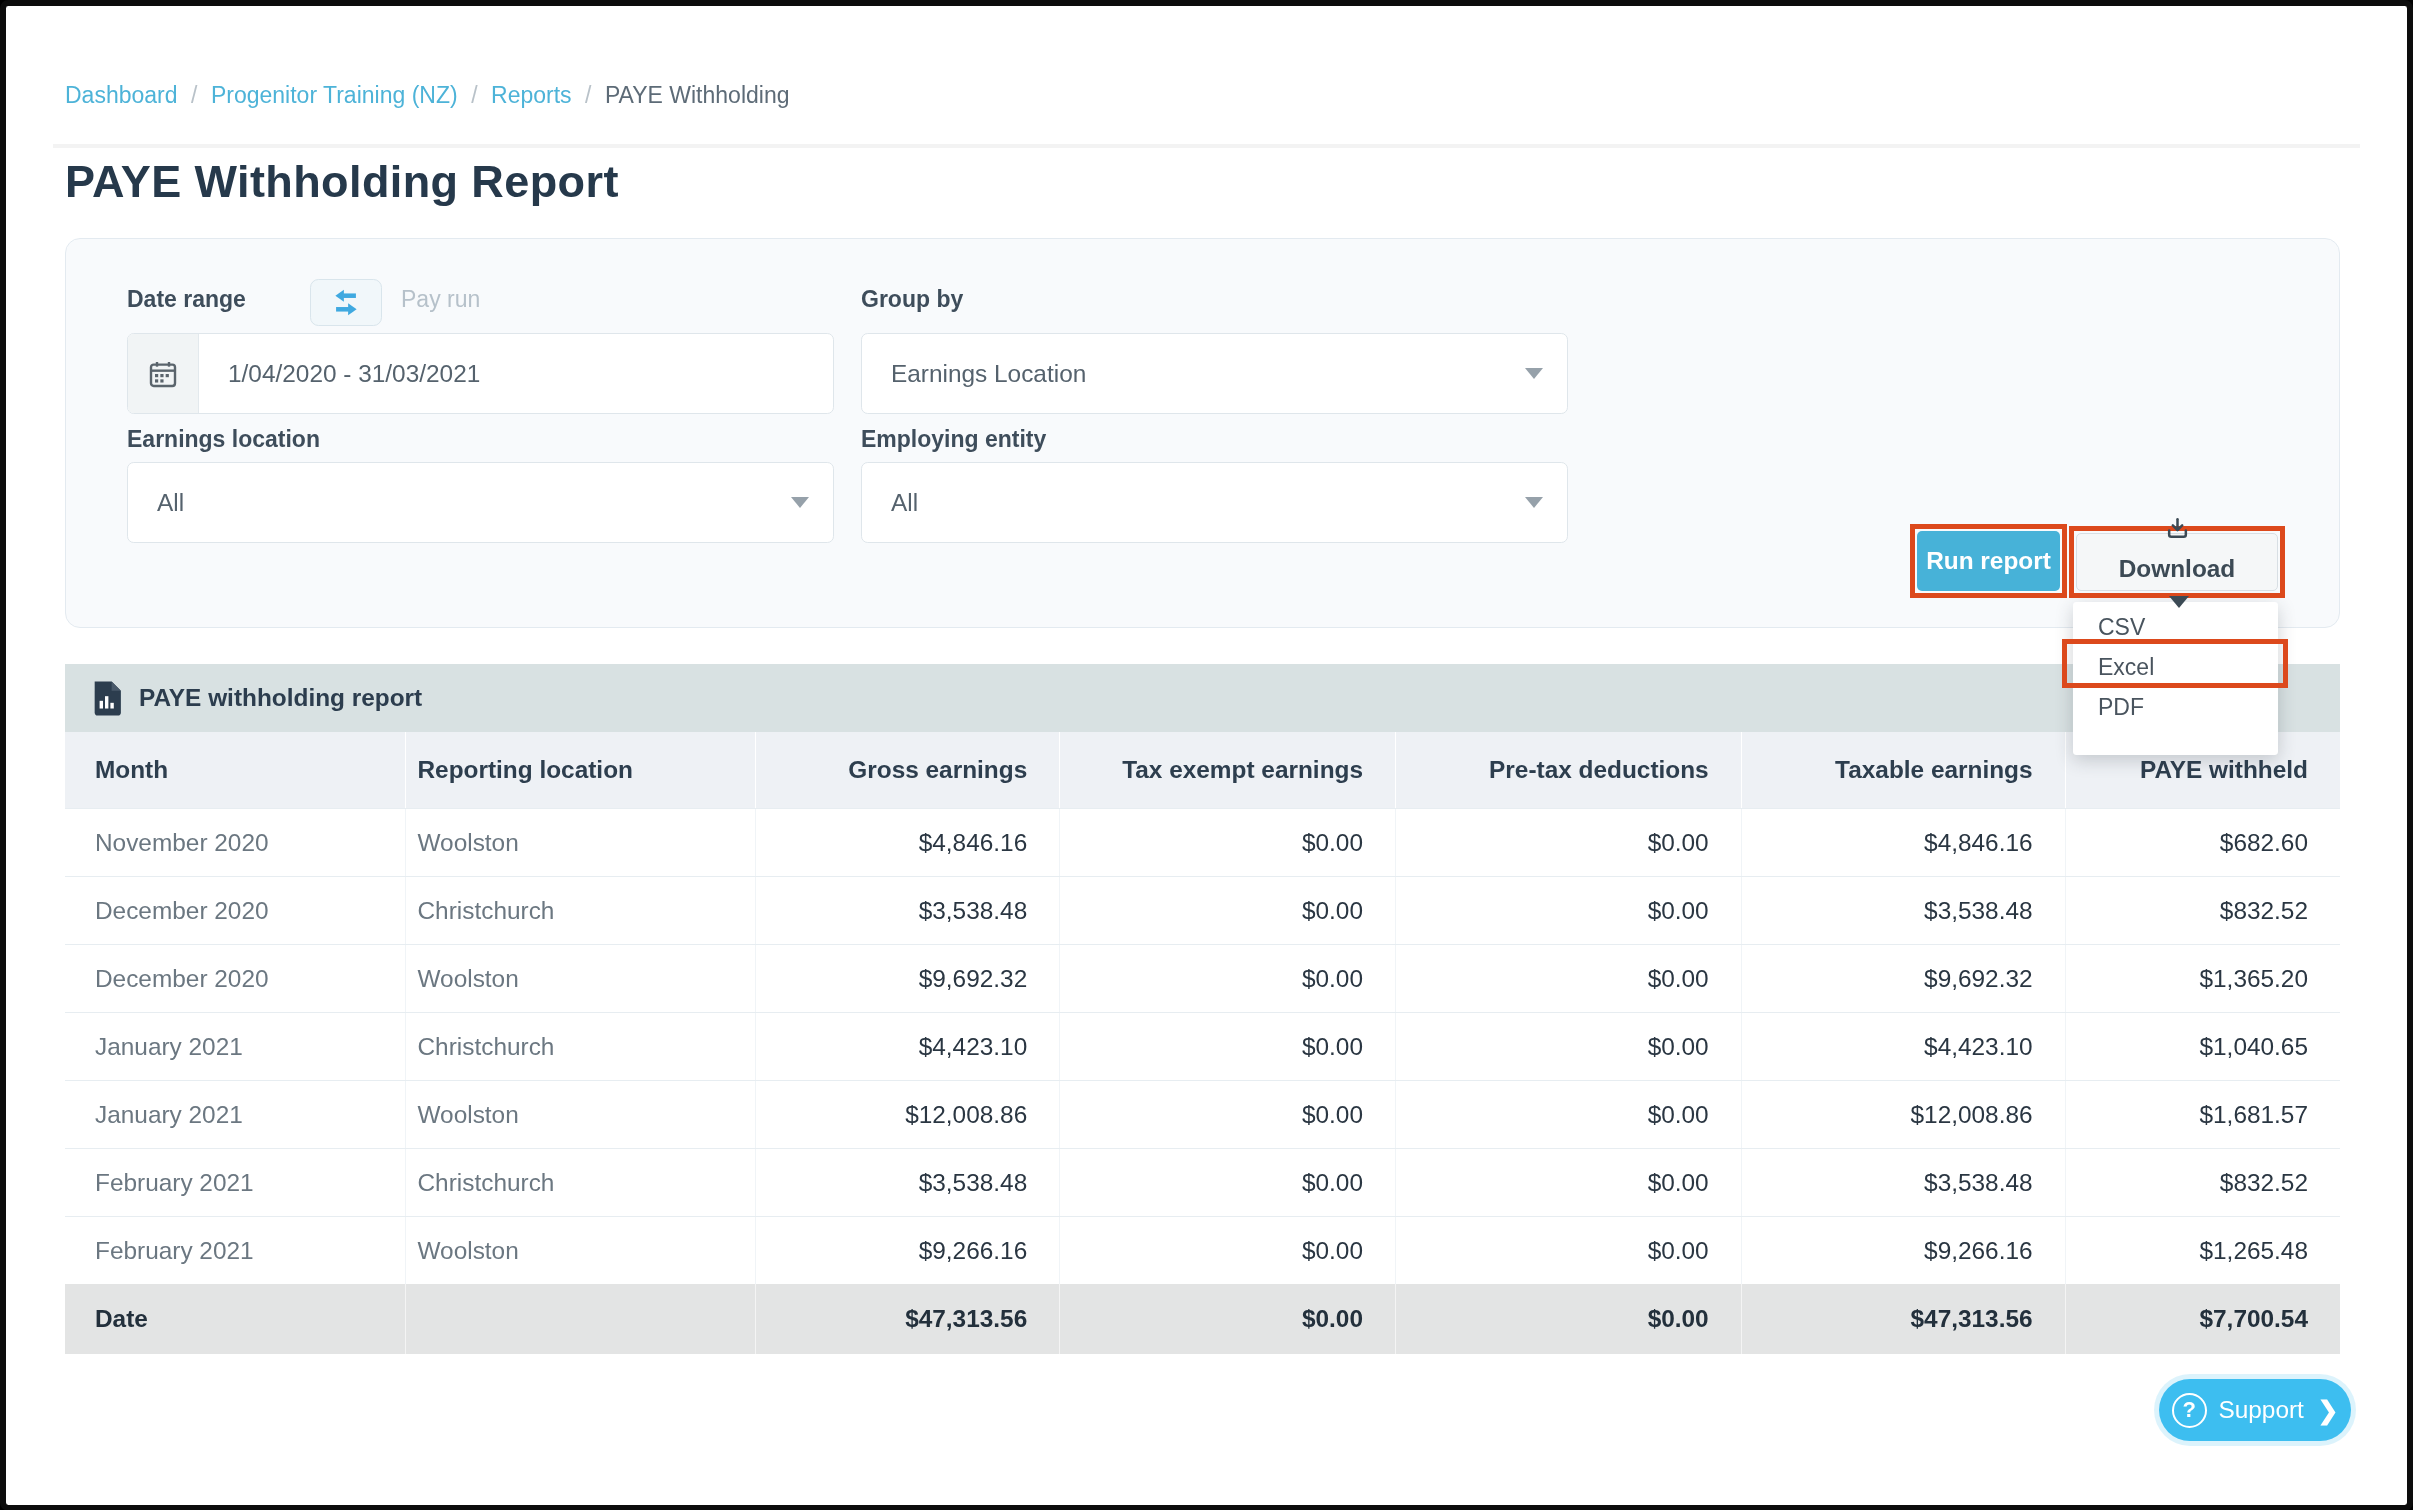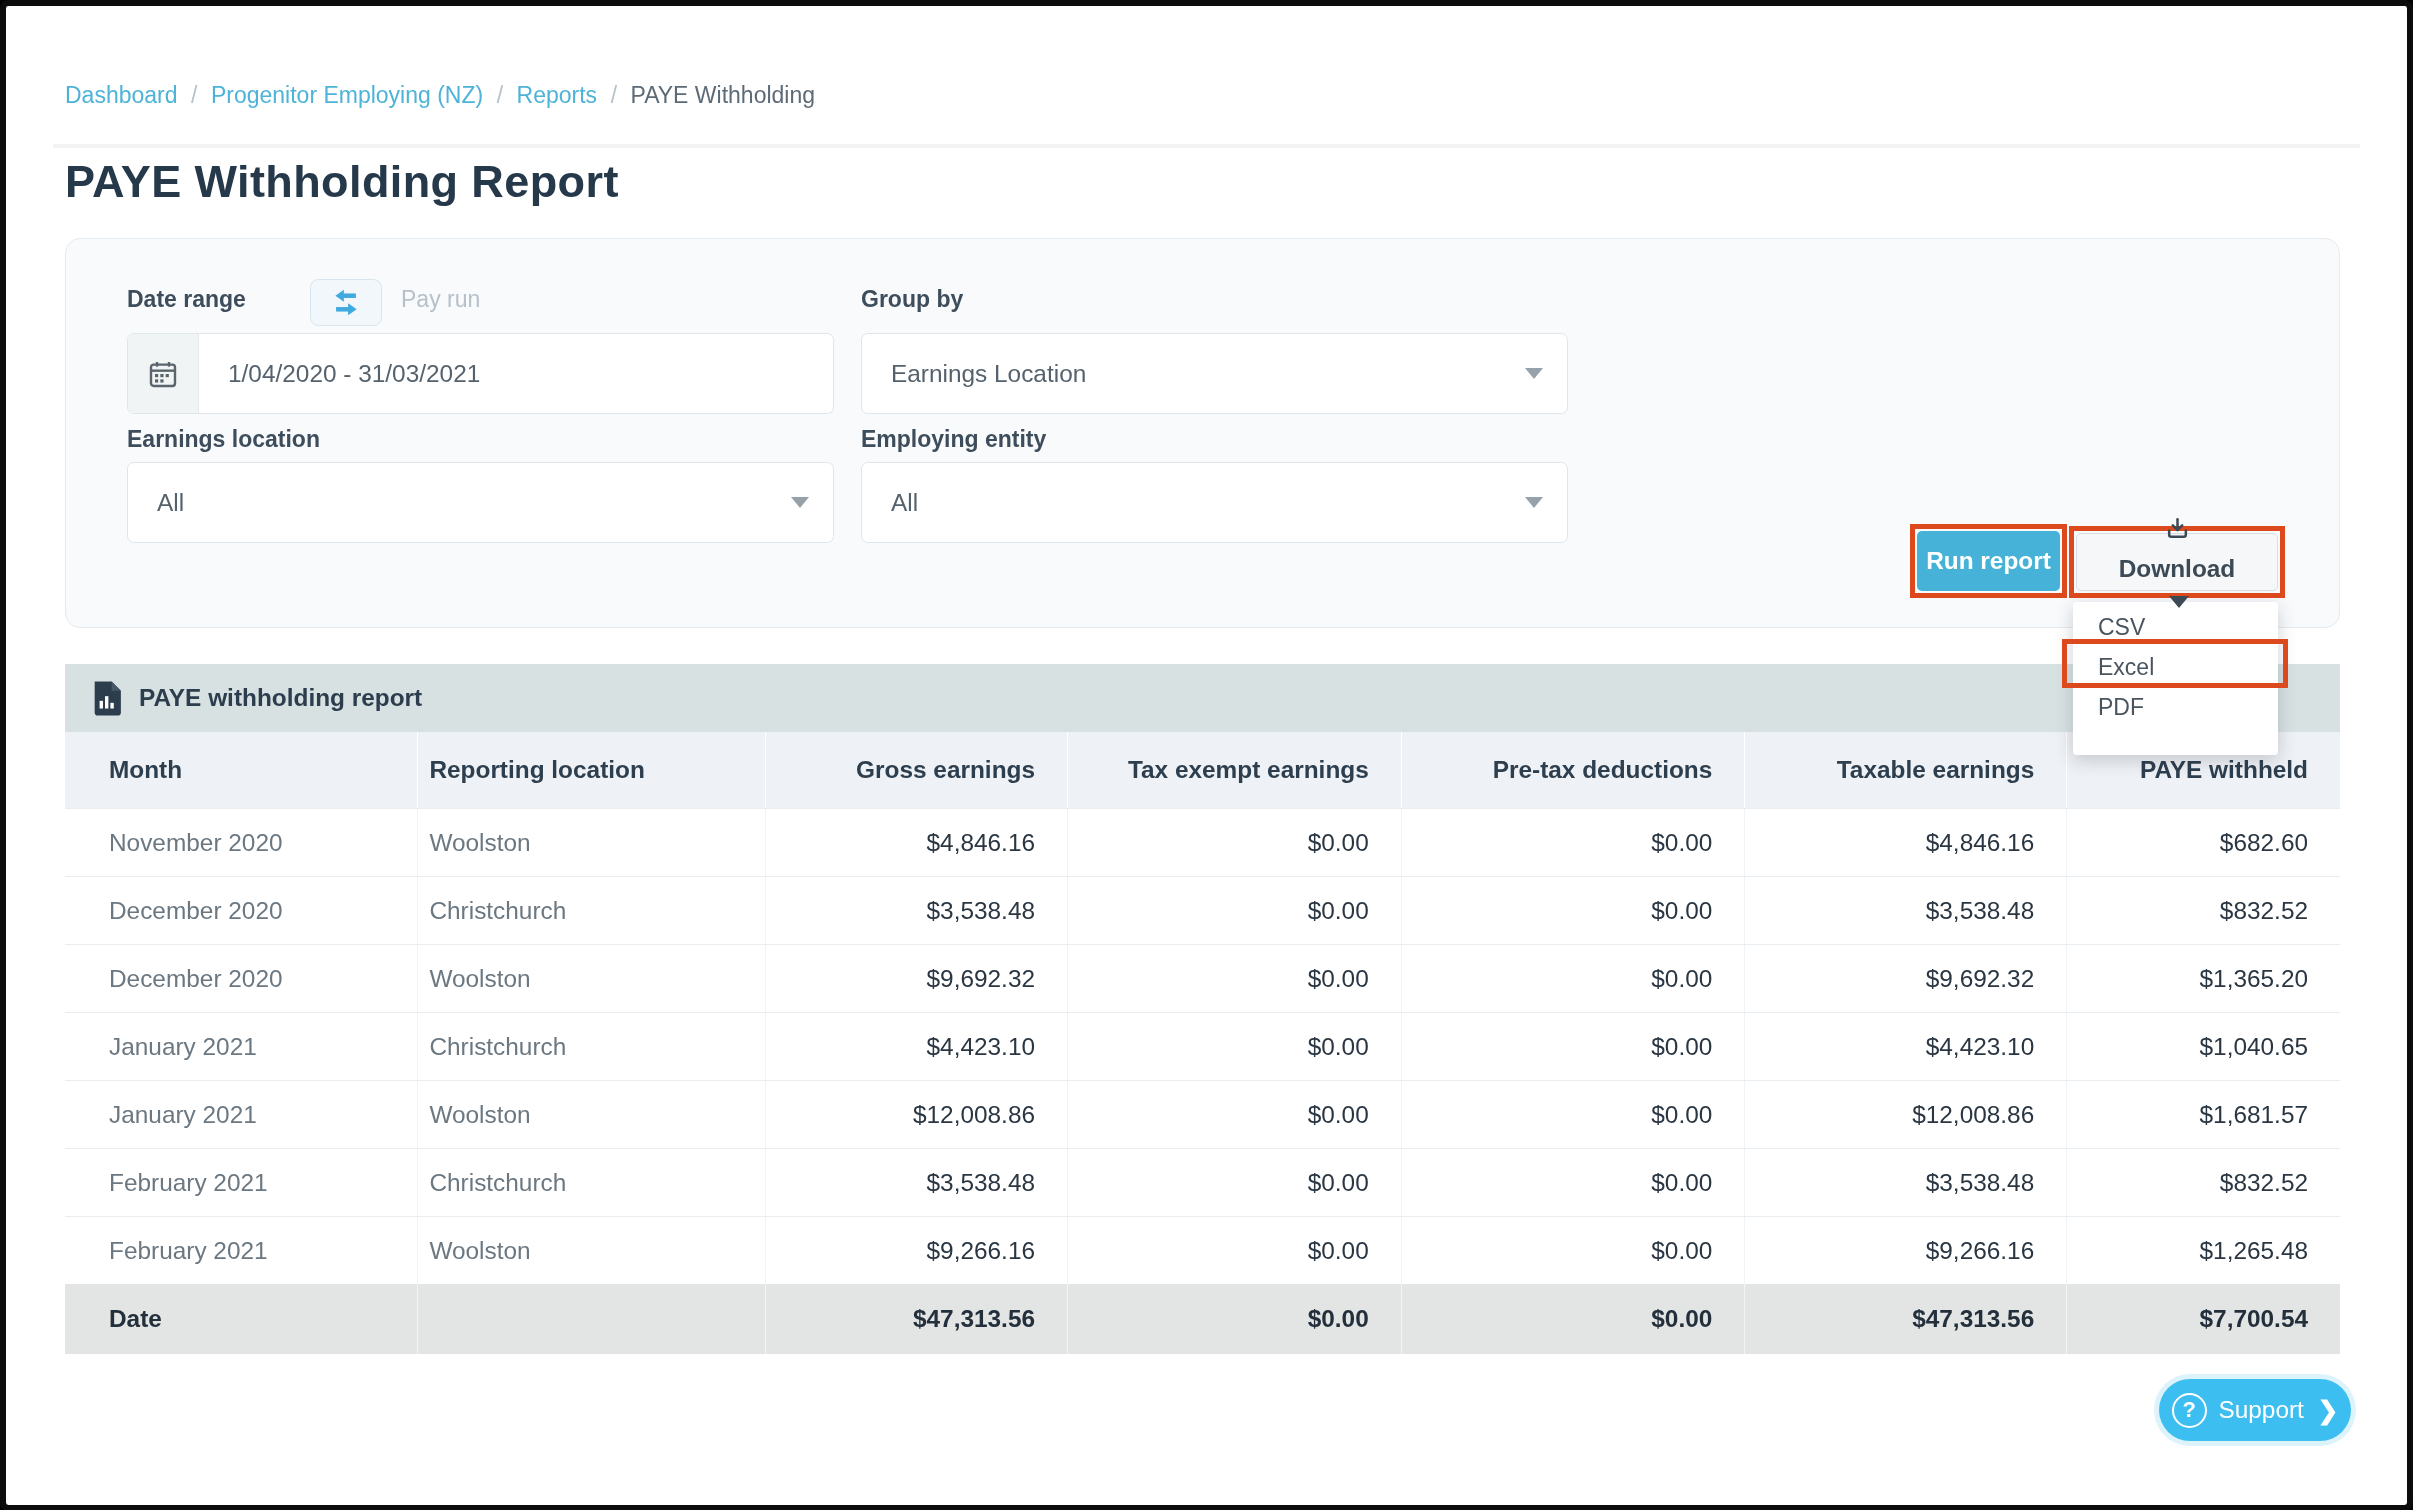--- a/index.html
+++ b/index.html
@@ -79,21 +79,21 @@
   .report { position:absolute; left:59px; top:658px; width:2275px; z-index:10; }
   .tbl-titlebar {
     height:68px; background:#d8e1e2; display:flex; align-items:center; padding-left:25px; gap:15px;
   }
   .tbl-title { font-size:24.4px; font-weight:700; color:#2c3d4e; }
   .trow { display:flex; width:100%; }
   .thead { background:#eef1f5; height:76px; }
   .tbody-row { background:#ffffff; height:68px; border-top:1.7px solid #e7edf1; }
   .tfoot { background:#e3e4e4; height:70px; }
   .cell { display:flex; align-items:center; font-size:24.4px; }
-  .c0 { width:344px; padding-left:30px;margin-left:14px; }
+  .c0 { width:344px; padding-left:30px; }
   .c1 { width:354px; padding-left:11.8px; }
   .c2 { width:307px; } .c3 { width:339px; } .c4 { width:349px; } .c5 { width:327px; } .c6 { width:277px; }
   .num { justify-content:flex-end; padding-right:32px; }
   .thead .cell { font-weight:700; color:#2d3e4e; border-right:1.7px solid #ffffff; }
   .thead .cell:last-child { border-right:none; }
   .tbody-row .cell { border-right:1.7px solid #f0f4f7; }
   .tbody-row .cell:last-child { border-right:none; }
   .muted-cell { color:#6b7781; }
   .money-cell { color:#2a3642; }
   .tfoot .cell { font-weight:700; color:#23303c; border-right:1.7px solid #f4f4f4; }
@@ -115,21 +115,21 @@
   svg { display:block; }
 </style>
 </head>
 <body>
 
 <div class="page">
 
   <div class="breadcrumb">
     <span class="crumb-link">Dashboard</span>
     <span class="crumb-sep">/</span>
-    <span class="crumb-link">Progenitor Employing (NZ)</span>
+    <span class="crumb-link">Progenitor Training (NZ)</span>
     <span class="crumb-sep">/</span>
     <span class="crumb-link">Reports</span>
     <span class="crumb-sep">/</span>
     <span class="crumb-current">PAYE Withholding</span>
   </div>
 
   <div class="top-divider"></div>
 
   <div class="page-title">PAYE Withholding Report</div>
 

